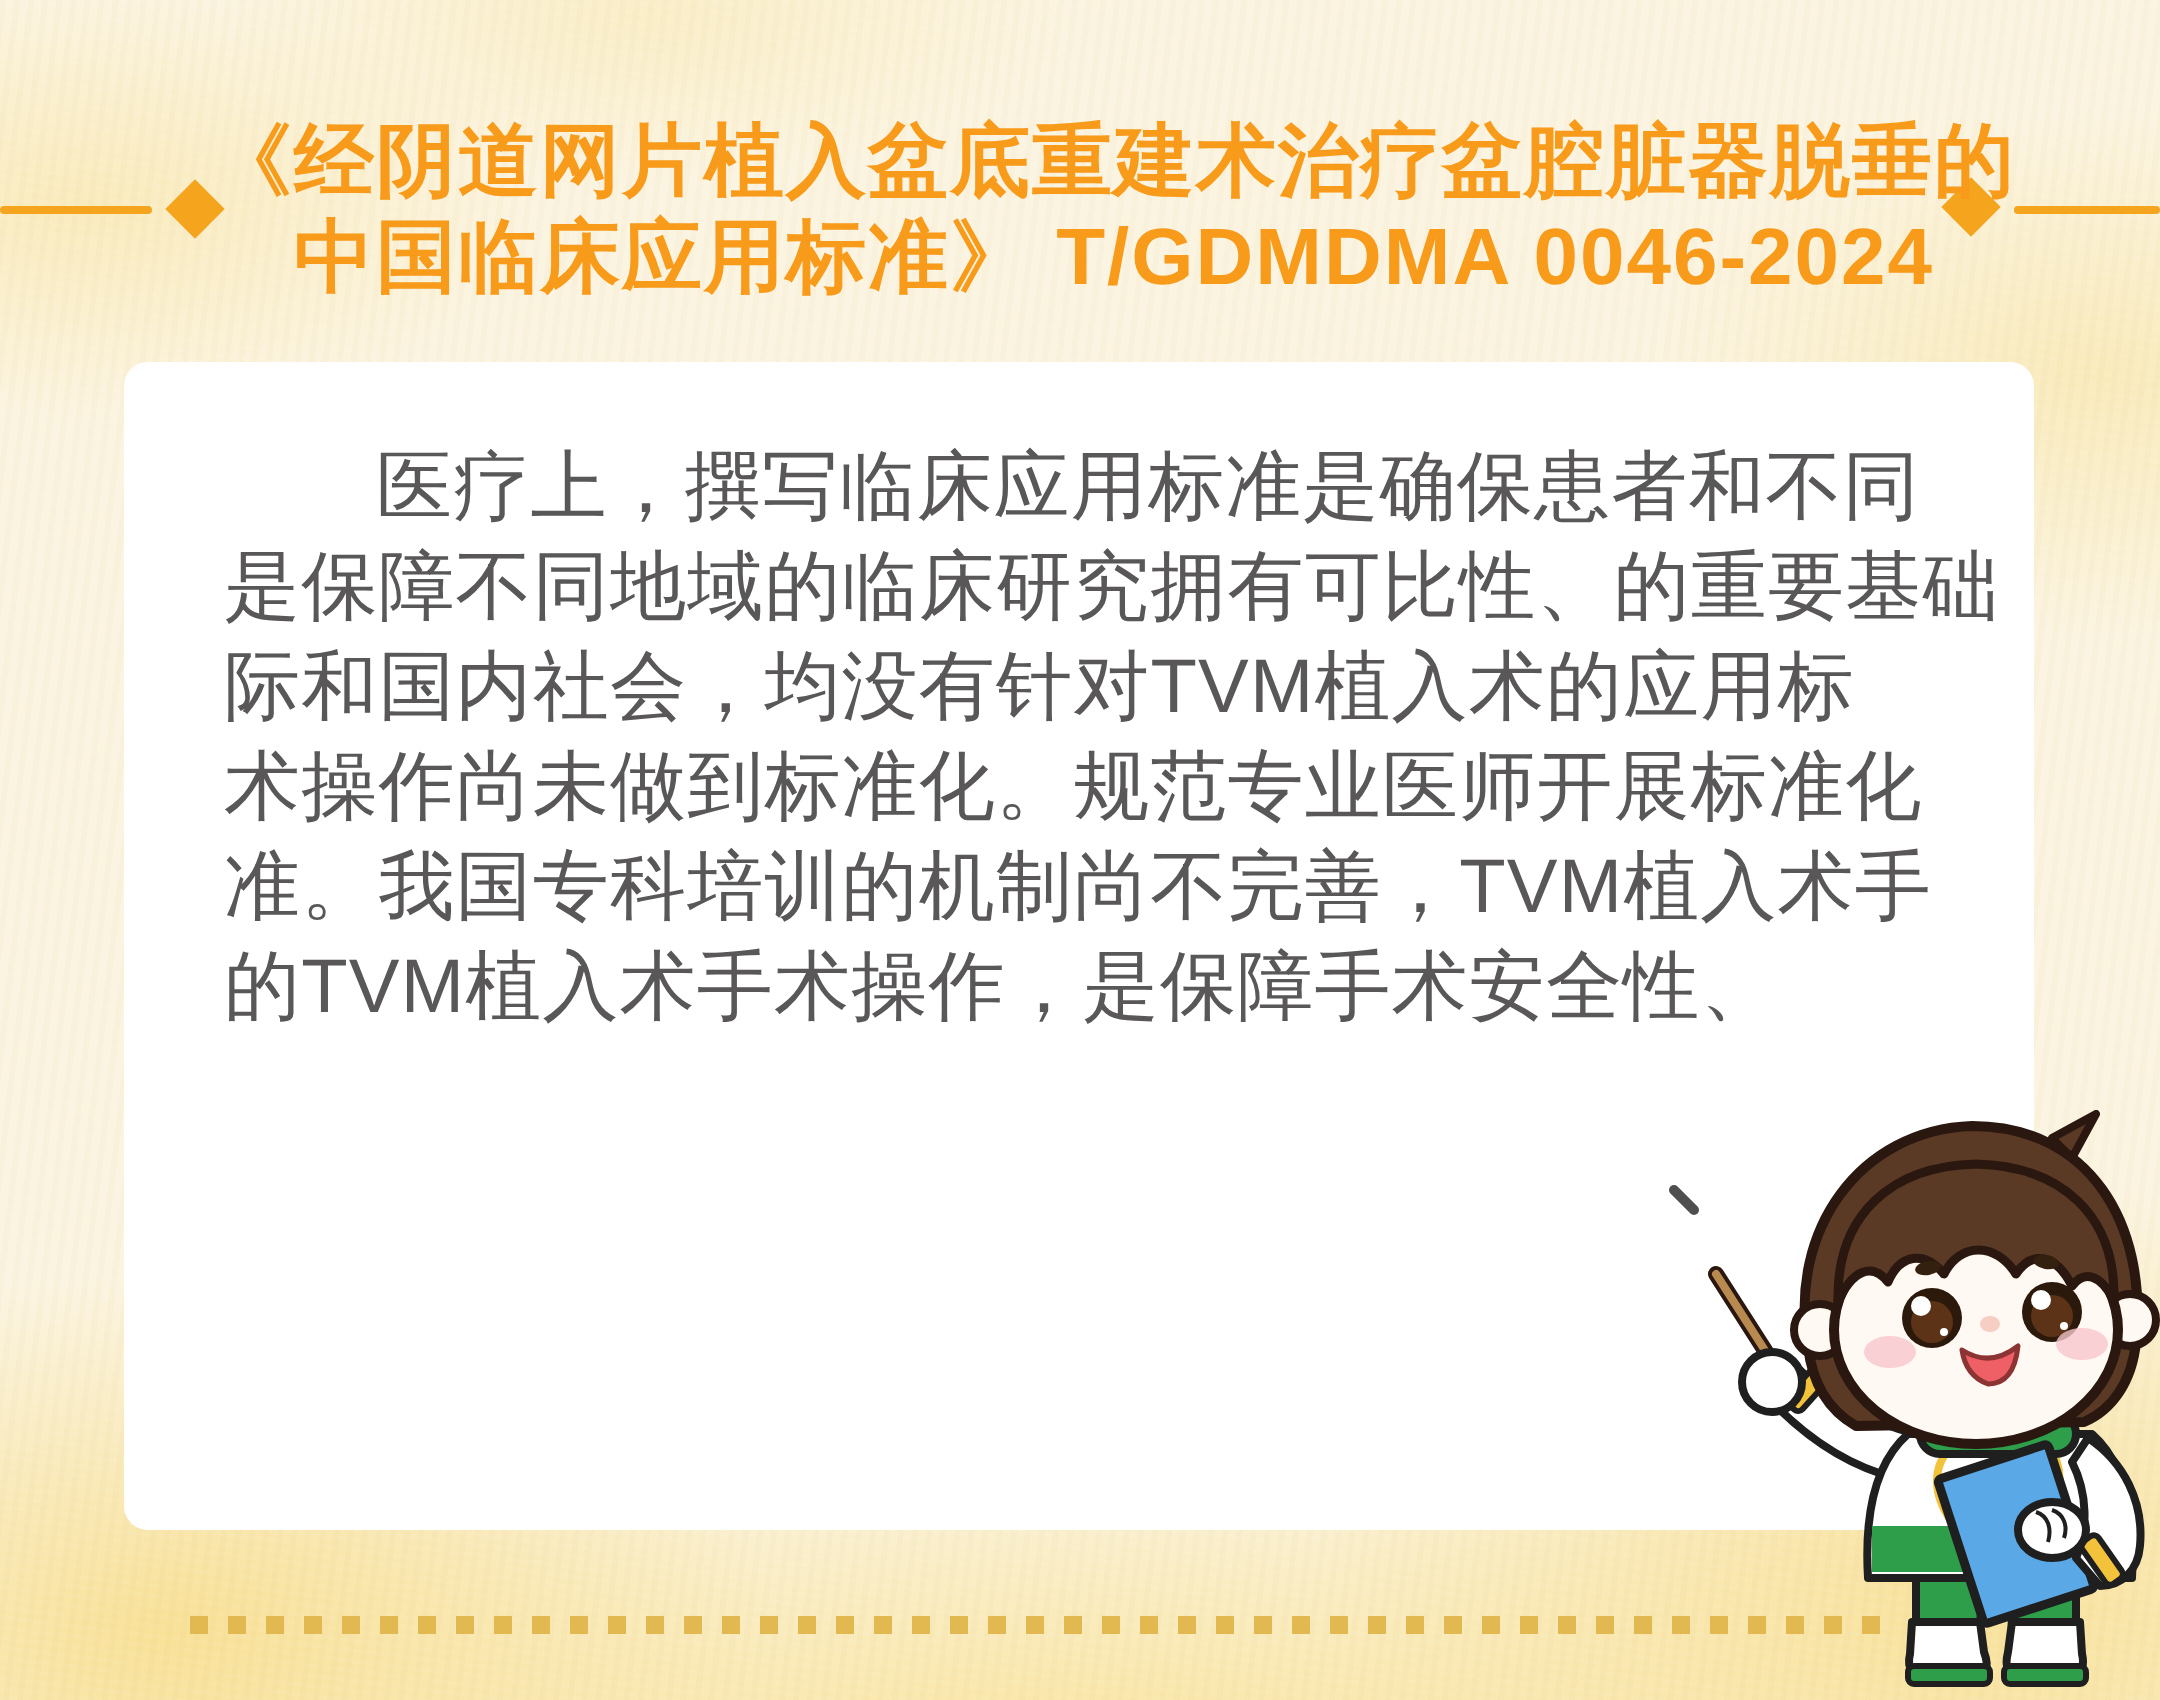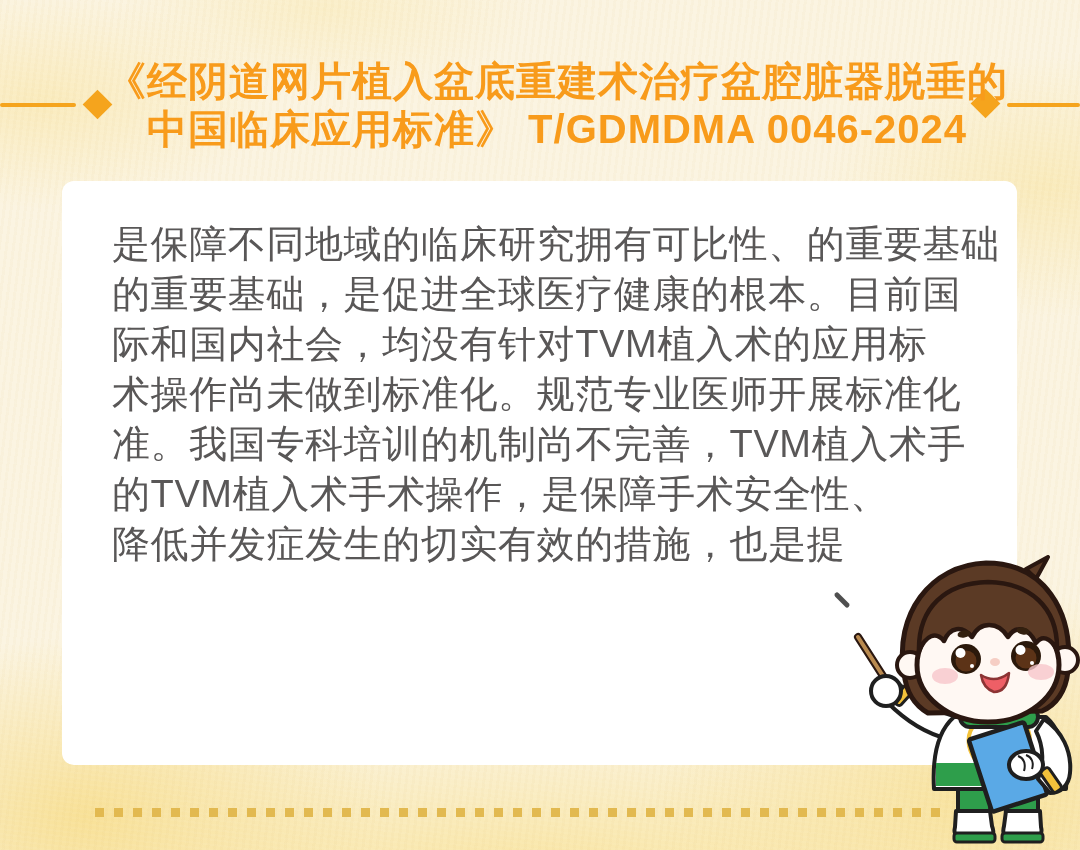--- a/index.html
+++ b/index.html
@@ -50,27 +50,26 @@
 <div class="diamond left"></div>
 <div class="hline right"></div>
 <div class="diamond right"></div>
 
 <div class="title-wrap">
   <div>《经阴道网片植入盆底重建术治疗盆腔脏器脱垂的</div>
   <div>中国临床应用标准》 T/GDMDMA 0046-2024</div>
 </div>
 
 <div class="card">
+  <div class="bodyline indent">医疗上，撰写临床应用标准是确保患者和不同</div>
   <div class="bodyline">是保障不同地域的临床研究拥有可比性、的重要基础</div>
-  <div class="bodyline">的重要基础，是促进全球医疗健康的根本。目前国</div>
   <div class="bodyline">际和国内社会，均没有针对TVM植入术的应用标</div>
   <div class="bodyline">术操作尚未做到标准化。规范专业医师开展标准化</div>
   <div class="bodyline">准。我国专科培训的机制尚不完善，TVM植入术手</div>
   <div class="bodyline">的TVM植入术手术操作，是保障手术安全性、</div>
-  <div class="bodyline">降低并发症发生的切实有效的措施，也是提</div>
 </div>
 
 <div class="dashes"></div>
 
 <svg class="mascot" viewBox="0 0 250 295">
 
   <path d="M7 40 L17 50" stroke="#4F4F4F" stroke-width="5" stroke-linecap="round"></path>
 
   <g>
     <line x1="28" y1="82" x2="78" y2="160" stroke="#2A1710" stroke-width="8" stroke-linecap="round"></line>

